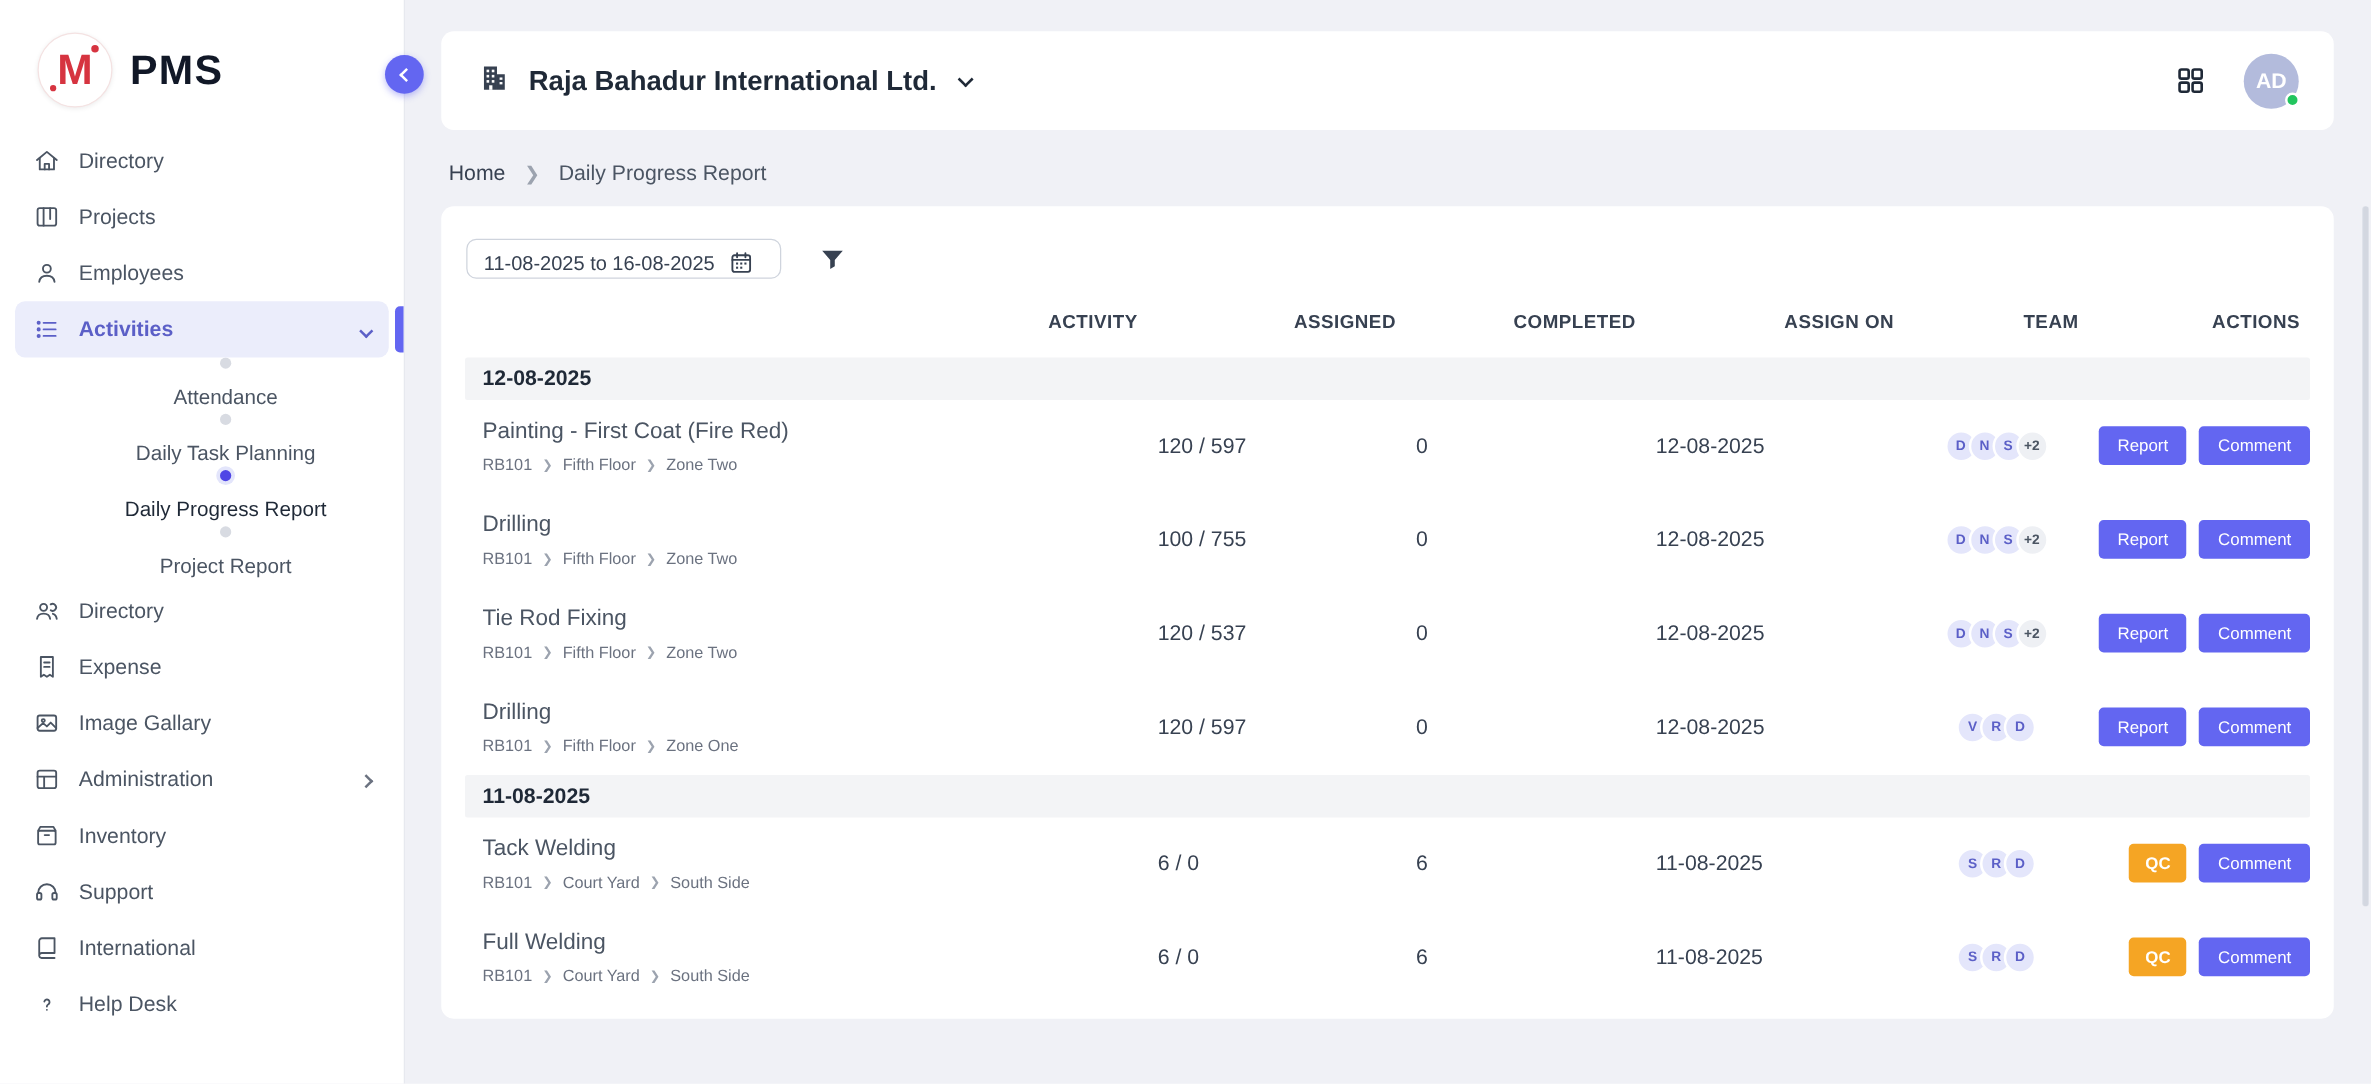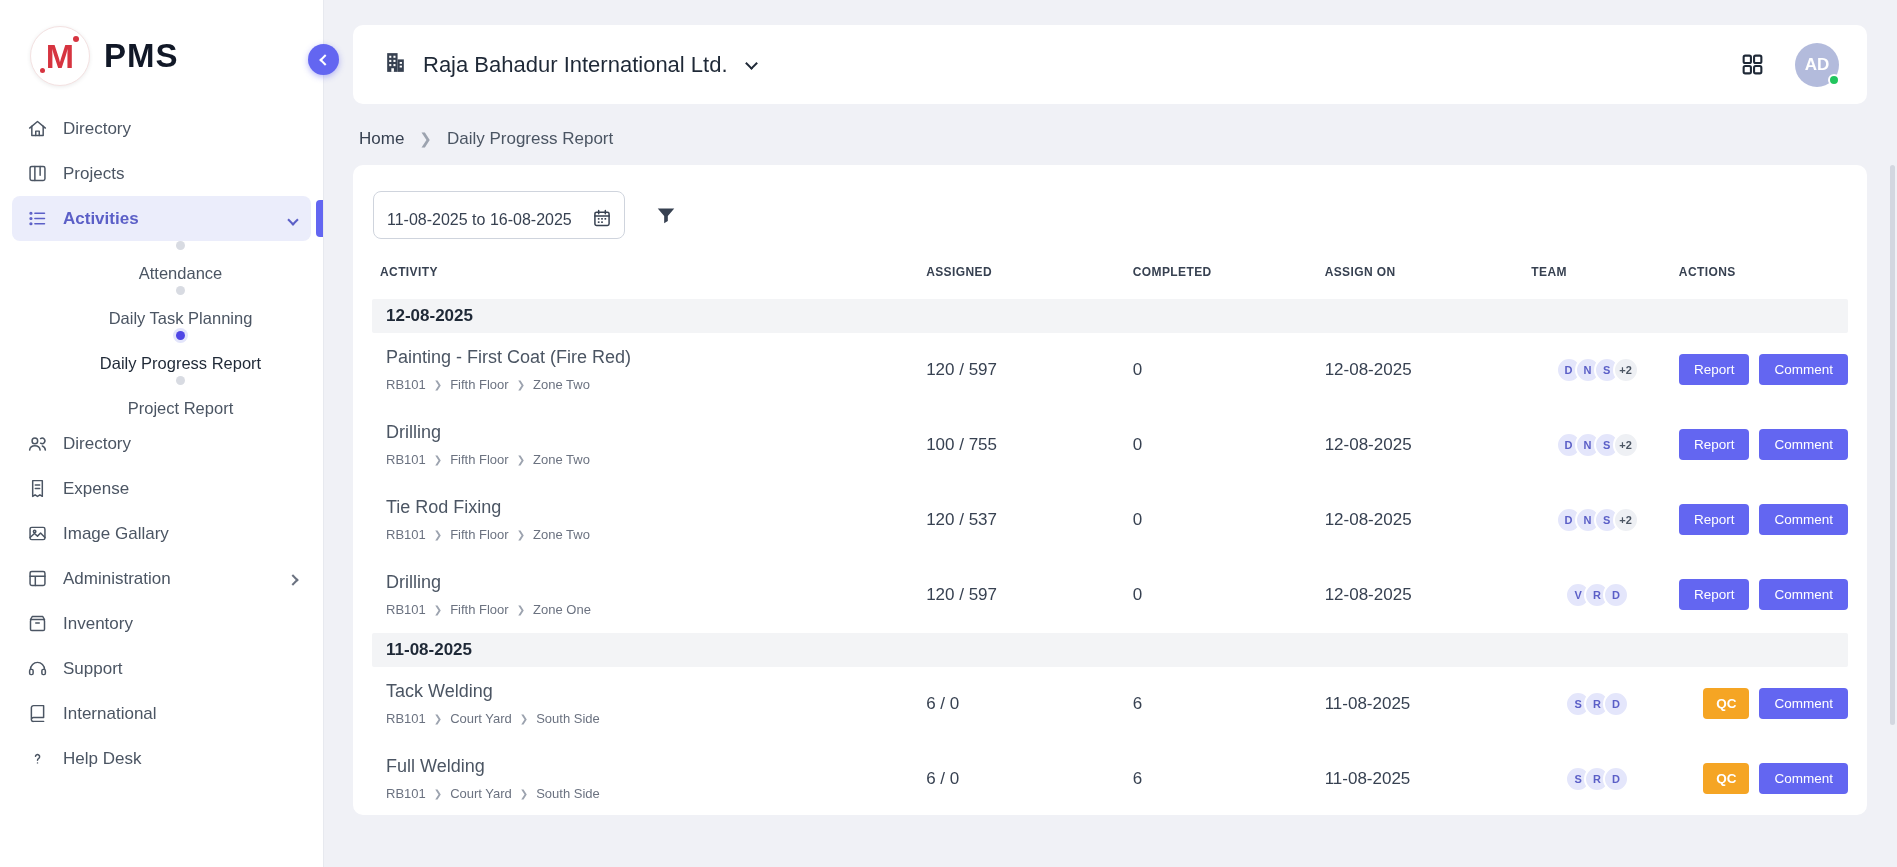--- a/index.html
+++ b/index.html
@@ -84,21 +84,21 @@
   .main{ flex:1; padding:0 30px 0 29px; position:relative; }
 
   .topbar{
     margin-top:25px; height:79px;
     background:#fff; border-radius:10px;
     display:flex; align-items:center; justify-content:space-between;
     padding:0 28px 0 30px;
   }
   .company-sel{ display:flex; align-items:center; gap:15px; cursor:pointer; }
   .company-ic svg{ width:25px; height:25px; }
-  .company-name{ font-size:22px; font-weight:400; color:#1f2937; }
+  .company-name{ font-size:22px; font-weight:700; color:#1f2937; }
   .company-sel .chev{ width:9px; height:9px; border-width:2.4px; color:#1f2937; margin-top:-3px; transform:rotate(45deg); margin-left:4px;}
   .top-right{ display:flex; align-items:center; gap:30px; }
   .apps-btn{ background:none; border:none; cursor:pointer; display:flex; }
   .apps-btn svg{ width:25px; height:25px; stroke:#1f2937; fill:none; stroke-width:2; }
   .avatar{
     width:44px; height:44px; border-radius:50%;
     background:#b3bbdc; color:#fff; font-size:17px; font-weight:700;
     display:flex; align-items:center; justify-content:center;
     position:relative; cursor:pointer;
   }
@@ -111,39 +111,39 @@
   .bc-home{ color:#374151; cursor:pointer; }
   .bc-sep{ color:#9ca3af; font-size:15px; }
   .bc-current{ color:#4b5563; }
 
   .content-card{
     margin-top:16px; background:#fff; border-radius:10px;
     padding:26px 19px 0 19px; height:650px; overflow:hidden;
   }
   .filters{ display:flex; align-items:center; gap:30px; padding-left:1px; }
   .date-input{
-    width:252px; height:48px;
+    width:252px; height:32px;
     border:1px solid #cfd4dd; border-radius:8px;
-    display:flex; align-items:center; justify-content:space-between;
+    display:flex; align-items:center; justify-content:flex-start;
     padding:10px 12px 0 13px; cursor:pointer; background:#fff;
   }
   .date-input input{
     border:none; outline:none; font-size:16px; color:#374151; width:196px;
     font-family:"Liberation Sans", sans-serif; background:transparent; pointer-events:none;
   }
   .cal-ic svg{ width:20px; height:20px; stroke:#374151; fill:none; stroke-width:1.8; stroke-linecap:round;}
   .filter-btn{ background:none; border:none; cursor:pointer; display:flex; }
   .filter-btn svg{ width:22px; height:22px; fill:#374151; }
 
   
   table.report{ width:100%; border-collapse:collapse; margin-top:8px; }
   table.report th{
-    font-size:12px; font-weight:600; letter-spacing:.4px;
+    font-size:15px; font-weight:600; letter-spacing:.4px;
     color:#374151; text-transform:uppercase;
-    padding:18px 8px 20px; text-align:left; white-space:nowrap;
+    padding:18px 8px 20px; text-align:right; white-space:nowrap;
   }
   col.c-activity{ width:37%; } col.c-assigned{ width:14%; } col.c-completed{ width:13%; }
   col.c-assignon{ width:14%; } col.c-team{ width:10%; } col.c-actions{ width:12%; }
 
   tr.group-row td{
     background:#f3f4f6; font-size:17px; font-weight:700; color:#1f2937;
     padding:7px 14px; border-radius:2px;
   }
   tr.data-row td{ padding:14px 8px 16px; vertical-align:middle; }
   td.cell-activity{ text-align:left; padding-left:14px !important; }
@@ -196,20 +196,29 @@
       <span>Directory</span>
     </div>
     <div class="nav-item">
       <span class="nav-ic">
           <svg viewBox="0 0 24 24">
             <rect x="3.5" y="4" width="17" height="16" rx="2"></rect>
             <path d="M9 4v16M15 4v10"></path>
           </svg>
         </span>
       <span>Projects</span>
+    </div>
+    <div class="nav-item">
+      <span class="nav-ic">
+          <svg viewBox="0 0 24 24">
+            <circle cx="12" cy="8" r="3.6"></circle>
+            <path d="M5 20c.5-3.8 3.4-5.6 7-5.6s6.5 1.8 7 5.6"></path>
+          </svg>
+        </span>
+      <span>Employees</span>
     </div>
     <div class="nav-item active">
       <span class="nav-ic">
           <svg viewBox="0 0 24 24">
             <path d="M9 6h11M9 12h11M9 18h11"></path>
             <circle cx="4.5" cy="6" r="1"></circle>
             <circle cx="4.5" cy="12" r="1"></circle>
             <circle cx="4.5" cy="18" r="1"></circle>
           </svg>
         </span>

